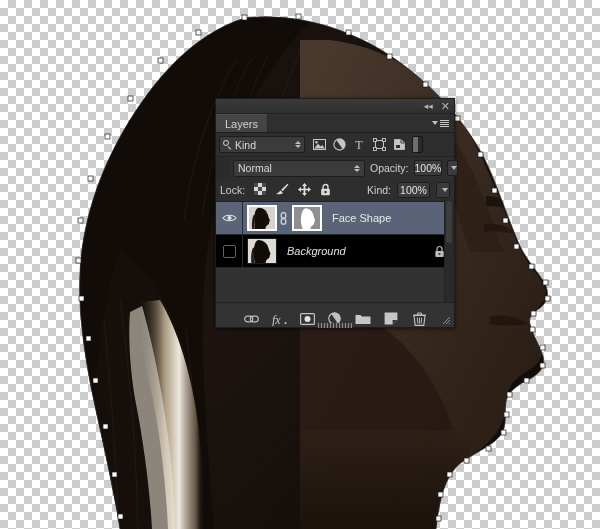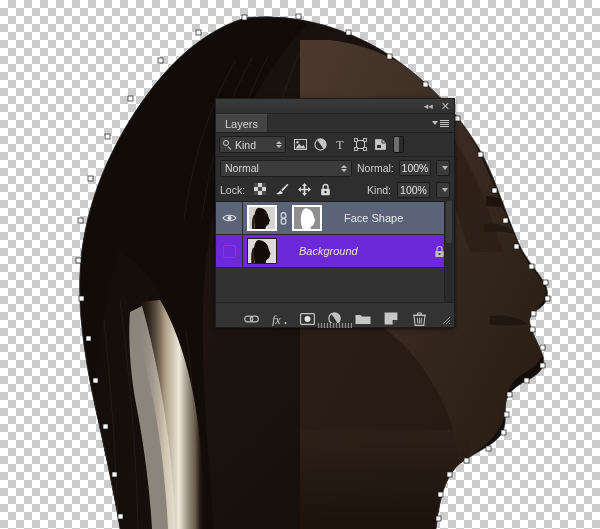--- a/index.html
+++ b/index.html
@@ -59,21 +59,21 @@
   .menu-tri{width:0;height:0;border-left:3px solid transparent;border-right:3px solid transparent;border-top:4px solid #c0c0c0;}
   .menu-lines{display:flex;flex-direction:column;gap:1px;}
   .menu-lines i{display:block;width:9px;height:1px;background:#c6c6c6;}
 
   
   .filterrow{
     height:23px;display:flex;align-items:center;gap:0;
     padding:0 3px;background:#2e2e2e;border-bottom:1px solid #232323;
   }
   .kindsel{
-    width:67px;height:17px;background:#3b3b3b;border:1px solid #1d1d1d;
+    width:86px;height:17px;background:#3b3b3b;border:1px solid #1d1d1d;
     border-radius:2px;display:flex;align-items:center;padding:0 3px;
     font-size:10.5px;color:#d8d8d8;box-sizing:border-box;gap:3px;
   }
   .mag{position:relative;width:9px;height:9px;flex:0 0 9px;}
   .mag .c{position:absolute;left:0;top:0;width:6px;height:6px;border:1.2px solid #cfcfcf;border-radius:50%;box-sizing:border-box;}
   .mag .h{position:absolute;left:5px;top:5.5px;width:4px;height:1.2px;background:#cfcfcf;transform:rotate(45deg);transform-origin:left center;}
   .spinner{margin-left:auto;display:flex;flex-direction:column;gap:1px;}
   .spinner i{width:0;height:0;border-left:3px solid transparent;border-right:3px solid transparent;}
   .spinner i.up{border-bottom:3.5px solid #bdbdbd;}
   .spinner i.dn{border-top:3.5px solid #bdbdbd;}
@@ -83,20 +83,21 @@
   .toggle-sw{
     width:11px;height:17px;margin-left:3px;border:1px solid #151515;border-radius:2px;
     background:linear-gradient(90deg,#6e6e6e 0 55%, #2a2a2a 55% 100%);
     box-sizing:border-box;
   }
 
   
   .blendrow{
     height:22px;display:flex;align-items:center;padding:0 4px;gap:5px;
     background:#2e2e2e;
+    margin-left:13px;
   }
   .blendsel{
     flex:0 0 132px;height:17px;background:#3b3b3b;border:1px solid #1d1d1d;border-radius:2px;
     display:flex;align-items:center;padding:0 4px;font-size:10.5px;color:#d8d8d8;box-sizing:border-box;
   }
   .lbl{font-size:10.5px;color:#cfcfcf;white-space:nowrap;}
   .numfield{
     width:33px;height:16px;background:#3b3b3b;border:1px solid #1d1d1d;border-radius:2px;
     display:flex;align-items:center;justify-content:center;font-size:10.5px;color:#e2e2e2;box-sizing:border-box;
   }
@@ -104,30 +105,30 @@
   .caretbox{width:14px;height:16px;background:#3b3b3b;border:1px solid #1d1d1d;border-radius:2px;display:flex;align-items:center;justify-content:center;box-sizing:border-box;}
 
   
   .lockrow{height:22px;display:flex;align-items:center;padding:0 4px;gap:6px;background:#2e2e2e;border-bottom:1px solid #1f1f1f;}
   .lockicons{display:flex;align-items:center;gap:9px;margin-left:3px;}
 
   
   .layerlist{background:#323232;}
   .lrow{height:32px;display:flex;align-items:center;border-bottom:1px solid #282828;position:relative;}
   .lrow.selected{background:#5a6377;}
-  .lrow.normal{background:#6d28d9;}
+  .lrow.normal{background:#000000;}
   .eyecell{width:26px;height:100%;display:flex;align-items:center;justify-content:center;border-right:1px solid #2a2a2a;}
   .eyebox{width:13px;height:13px;border:1px solid #616161;border-radius:2px;box-sizing:border-box;}
   .thumb{
     width:30px;height:26px;border:2px solid #ffffff;box-sizing:border-box;
     background:#cfcfcf;overflow:hidden;flex:0 0 auto;margin-left:4px;position:relative;
   }
   .thumb.nobord{border:1px solid #1d1d1d;}
   .linkico{width:12px;display:flex;align-items:center;justify-content:center;flex:0 0 12px;}
-  .lname{margin-left:22px;font-size:11px;color:#e8e8e8;white-space:nowrap;}
+  .lname{margin-left:10px;font-size:11px;color:#e8e8e8;white-space:nowrap;}
   .lname.it{font-style:italic;color:#e0e0e0;}
   .lockcell{margin-left:auto;margin-right:9px;display:flex;align-items:center;}
 
   .emptyarea{background:#323232;}
 
   
   .bottombar{
     position:absolute;left:0;right:0;bottom:0;height:24px;background:#333333;
     border-top:1px solid #222;display:flex;align-items:flex-end;justify-content:center;gap:11px;
   }
@@ -356,21 +357,21 @@
     </div>
 
     <div class="blendrow">
       <div class="blendsel">
         <span>Normal</span>
         <span class="spinner" style="margin-left:auto">
             <i class="up"></i>
             <i class="dn"></i>
           </span>
       </div>
-      <span class="lbl">Normal:</span>
+      <span class="lbl">Opacity:</span>
       <span class="numfield">100%</span>
       <span class="caretbox">
           <span class="caret"></span>
         </span>
     </div>
 
     <div class="lockrow">
       <span class="lbl">Lock:</span>
       <span class="lockicons">
         <span>

